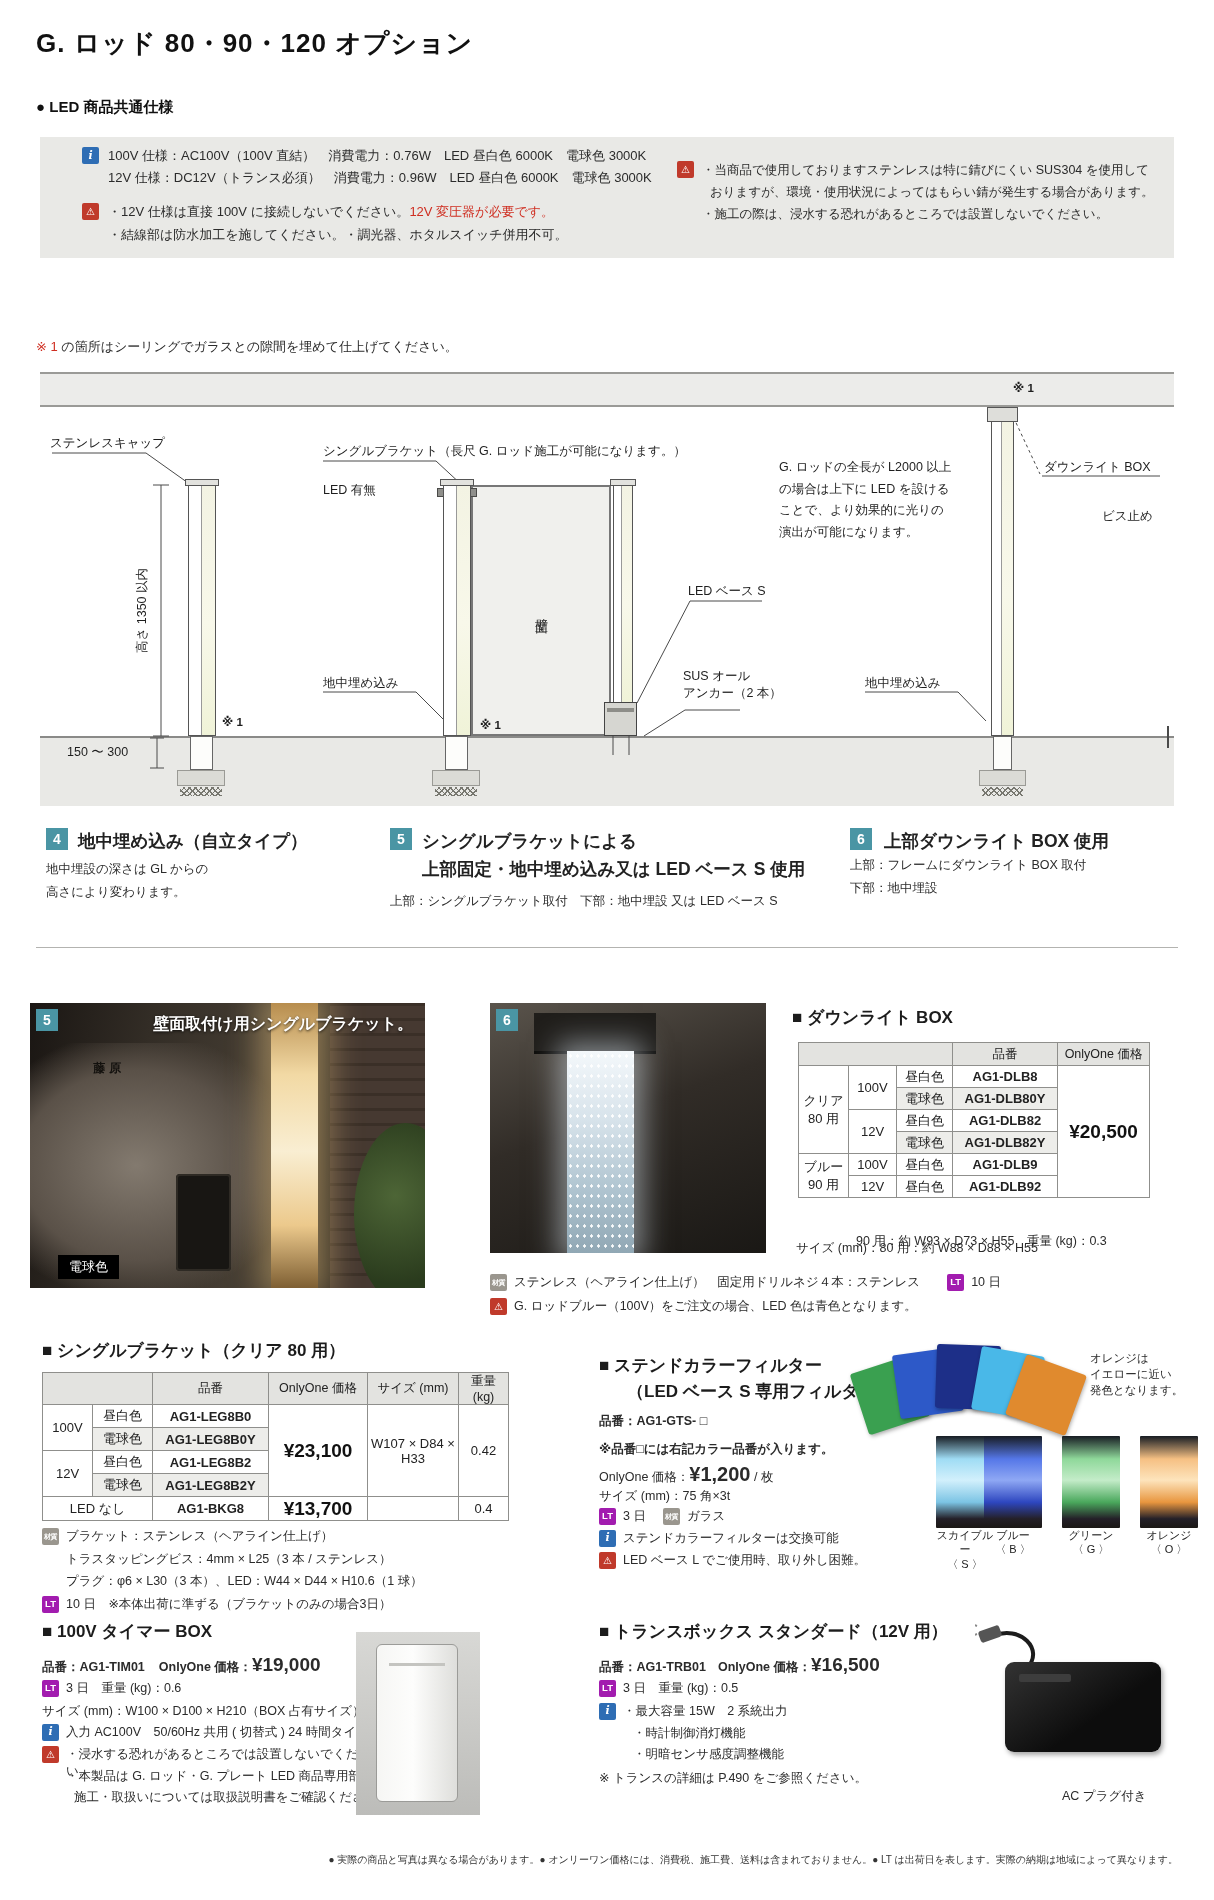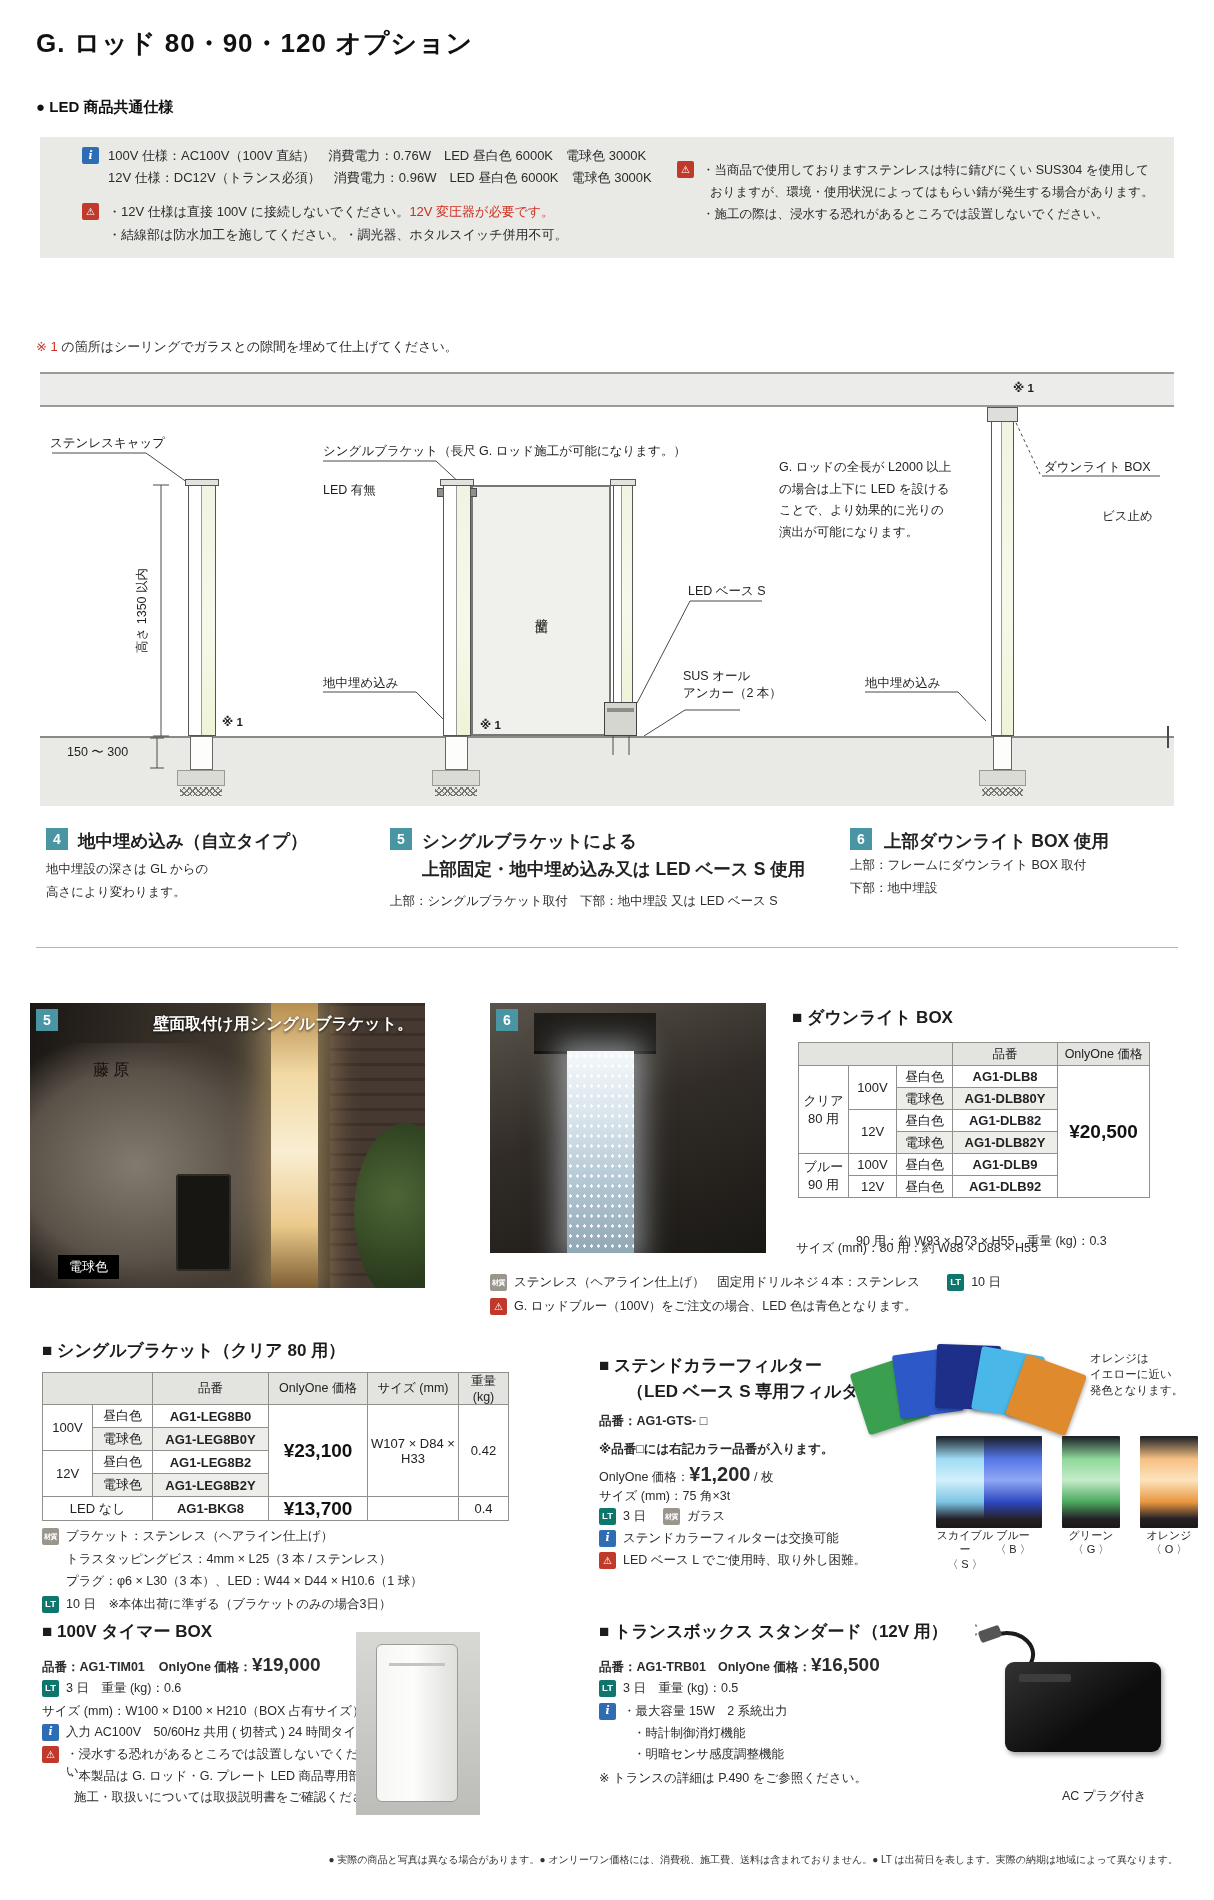--- a/index.html
+++ b/index.html
@@ -11,21 +11,21 @@
   .t12{font-size:12.5px;line-height:1.35;}
   .t13{font-size:13px;line-height:1.4;}
   .page-title{font-size:26px;font-weight:bold;color:#111;letter-spacing:1px;}
   .sec-head{font-size:15px;font-weight:bold;color:#111;}
   .stitle{font-size:17px;font-weight:bold;color:#1c1c1c;}
   .spec-box{background:#e9e9e6;}
   .ic{display:inline-flex;align-items:center;justify-content:center;width:17px;height:17px;
       border-radius:2px;color:#fff;font-weight:bold;flex:0 0 auto;}
   .ic-i{background:#2e6db4;font-size:11px;font-family:"DejaVu Serif",serif;font-style:italic;}
   .ic-w{background:#c03a2b;font-size:10px;}
-  .ic-lt{background:#0f766e;font-size:9.5px;}
+  .ic-lt{background:#a21caf;font-size:9.5px;}
   .ic-m{background:#9a968e;font-size:7px;letter-spacing:-0.5px;}
   .iconline{display:flex;align-items:flex-start;gap:7px;}
   .iconline .ic{margin-top:0;}
   
   .diagram{left:40px;top:372px;width:1134px;height:434px;}
   .frame-bar{left:0;top:0;width:1134px;height:35px;background:#ececea;
              border-top:2px solid #9a9a97;border-bottom:2px solid #9a9a97;box-sizing:border-box;}
   .ground{left:0;top:364px;width:1134px;height:70px;background:#e9e9e6;border-top:2px solid #8a8a88;box-sizing:border-box;}
   .gpost{background:#fff;border:1px solid #555;box-sizing:border-box;}
   .glass{position:absolute;right:0;top:0;bottom:0;border-left:1px solid #999;
@@ -52,21 +52,21 @@
            background:radial-gradient(ellipse at 42% 50%,#837a6f 0%,#5a5148 55%,rgba(40,35,30,0) 78%);}
   .p5-pillar{position:absolute;left:61%;top:0;width:12%;height:100%;
              background:linear-gradient(180deg,#b78d4e,#f2d9a4 25%,#f9eed2 52%,#ecc98c 78%,#7e5f33);
              box-shadow:0 0 32px 12px rgba(242,205,130,.45);}
   .p5-brick{position:absolute;left:76%;top:0;width:24%;height:100%;
             background:repeating-linear-gradient(0deg,#463931 0 12px,#3a2f27 12px 15px);}
   .p5-bush{position:absolute;left:82%;top:42%;width:26%;height:64%;border-radius:50%;
            background:radial-gradient(circle at 40% 40%,#4d6536,#2a3b1d 70%);}
   .p5-intercom{position:absolute;left:37%;top:60%;width:14%;height:34%;background:#181613;border-radius:4px;
                box-shadow:inset 0 0 0 2px #2e2a24;}
-  .p5-sign{position:absolute;left:16%;top:20%;color:#12100d;font-size:16px;font-weight:normal;letter-spacing:4px;}
+  .p5-sign{position:absolute;left:16%;top:20%;color:#12100d;font-size:12px;font-weight:bold;letter-spacing:4px;}
   .p5-head{position:absolute;right:12px;top:11px;color:#fff;font-size:16px;font-weight:bold;
            text-shadow:0 1px 3px rgba(0,0,0,.8);text-align:right;}
   .p-tag{position:absolute;left:28px;bottom:9px;background:#000;color:#fff;font-size:13px;padding:3px 11px;}
   .photo6{background:linear-gradient(160deg,#5a544c,#312c27 45%,#1a1815);}
   .p6-box{position:absolute;left:16%;top:4%;width:44%;height:15%;background:#201e1b;
           box-shadow:0 3px 0 #0d0c0a;}
   .p6-pillar{position:absolute;left:28%;top:19%;width:24%;height:81%;
              background:linear-gradient(180deg,#f4f8fb,#d6e2ea 35%,#aec3cf 70%,#90a7b4);
              box-shadow:0 0 26px 9px rgba(225,238,248,.5);}
   .p6-speck{position:absolute;left:28%;top:19%;width:24%;height:81%;

